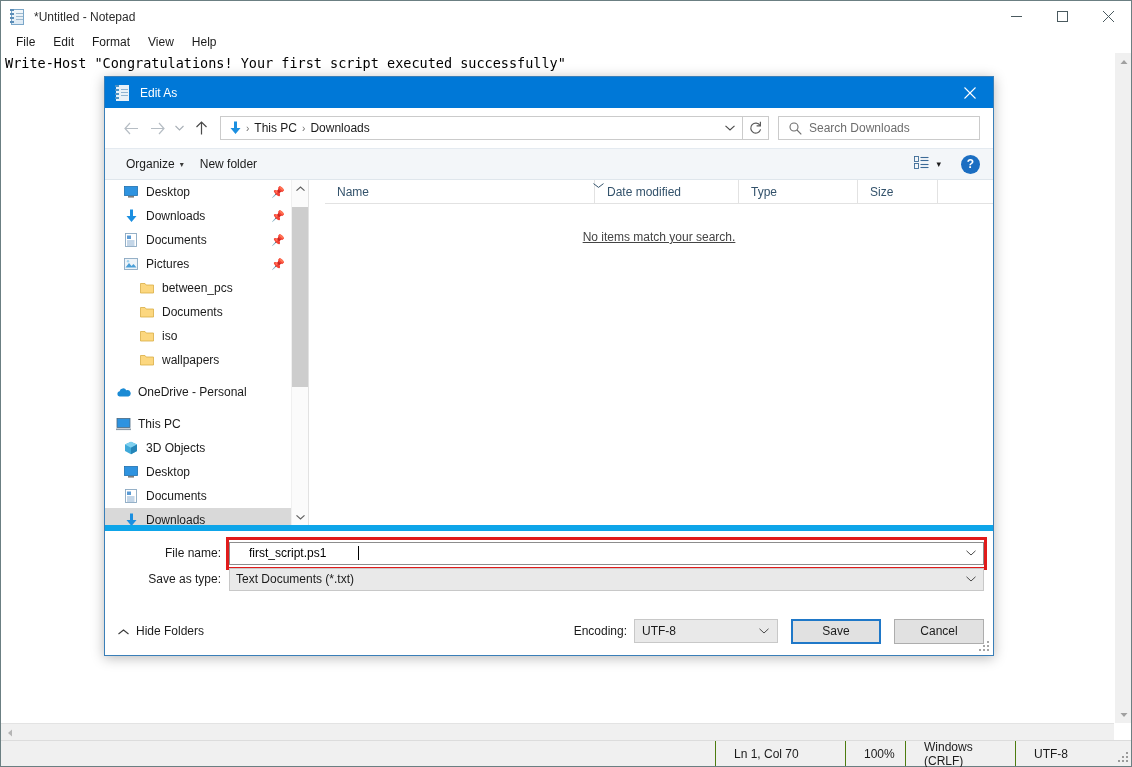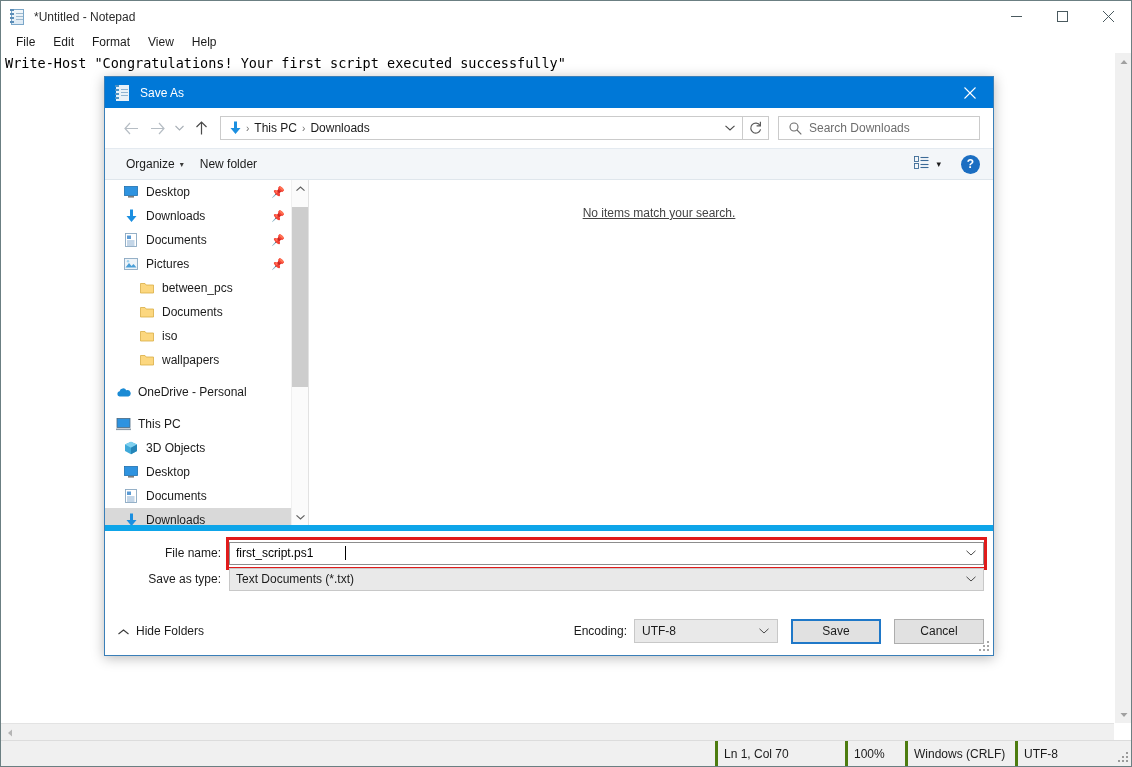--- a/index.html
+++ b/index.html
@@ -141,22 +141,22 @@
     border-top: 1px solid #dcdcdc;
     display: flex;
     align-items: stretch;
     flex: 0 0 auto;
     font-size: 12px;
     color: #1b1b1b;
   }
   #notepad-statusbar .sb-spacer { flex: 1 1 auto; }
   .sb-cell {
     display: flex; align-items: center;
-    padding-left: 6px;
-    border-left: 3px solid #4d7c0f;
+    padding-left: 18px;
+    border-left: 1px solid #4d7c0f;
   }
   #sb-ln   { width: 130px; }
   #sb-zoom { width: 60px; }
   #sb-eol  { width: 110px; }
   #sb-enc  { width: 100px; }
   #sb-grip {
     width: 16px;
     display:flex; align-items:flex-end; justify-content:center;
     padding-bottom:3px;
   }
@@ -492,21 +492,21 @@
     right: -3px; bottom: -5px;
     border: 3px solid #e01b1b;
     pointer-events: none;
   }
   #filename-combo {
     height: 23px;
     background: #ffffff;
     border: 1px solid #8d8d8d;
     display: flex;
     align-items: center;
-    padding-left: 6px;
+    padding-left: 19px;
     font-size: 12px;
     color: #000000;
     gap: 31px;
   }
   #filename-value { white-space: nowrap; }
   #filename-caret-bar {
     display: inline-block;
     width: 1px; height: 14px;
     background: #000000;
     margin-left: 1px;
@@ -651,21 +651,21 @@
 </div>
 
 <div id="saveas-dialog">
 
   <div id="dlg-titlebar">
     <div id="dlg-title-icon">
       <div class="pad-body"></div>
       <div class="pad-rings"></div>
       <div class="pad-lines"></div>
     </div>
-    <span id="dlg-title-text">Save As</span>
+    <span id="dlg-title-text">Edit As</span>
     <div id="dlg-close">
       <svg width="12" height="12" viewBox="0 0 12 12">
           <line x1="0.5" y1="0.5" x2="11.5" y2="11.5" stroke="#ffffff" stroke-width="1.1"></line>
           <line x1="11.5" y1="0.5" x2="0.5" y2="11.5" stroke="#ffffff" stroke-width="1.1"></line>
         </svg>
     </div>
   </div>
 
   <div id="dlg-navbar">
     <div class="nav-btn">
@@ -915,20 +915,32 @@
         <div id="nav-thumb"></div>
         <div class="sb-arrow down">
           <svg width="9" height="6" viewBox="0 0 9 6">
               <path d="M0.5 1.4 L4.5 5 L8.5 1.4" fill="none" stroke="#606060" stroke-width="1.2"></path>
             </svg>
         </div>
       </div>
     </div>
 
     <div id="list-pane">
+      <div id="col-header">
+        <div class="col" id="col-name">Name</div>
+        <div class="col" id="col-date">Date modified</div>
+        <div class="col" id="col-type">Type</div>
+        <div class="col" id="col-size">Size</div>
+        <div id="col-rest"></div>
+        <div id="sort-caret">
+          <svg width="11" height="5" viewBox="0 0 11 5">
+              <path d="M0.5 0.6 L5.5 4.4 L10.5 0.6" fill="none" stroke="#33526b" stroke-width="1"></path>
+            </svg>
+        </div>
+      </div>
       <div id="empty-msg">No items match your search.</div>
     </div>
   </div>
 
   <div id="dlg-form">
 
     <div class="form-row">
       <div class="form-label">File name:</div>
       <div id="filename-wrap">
         <div id="filename-combo">

